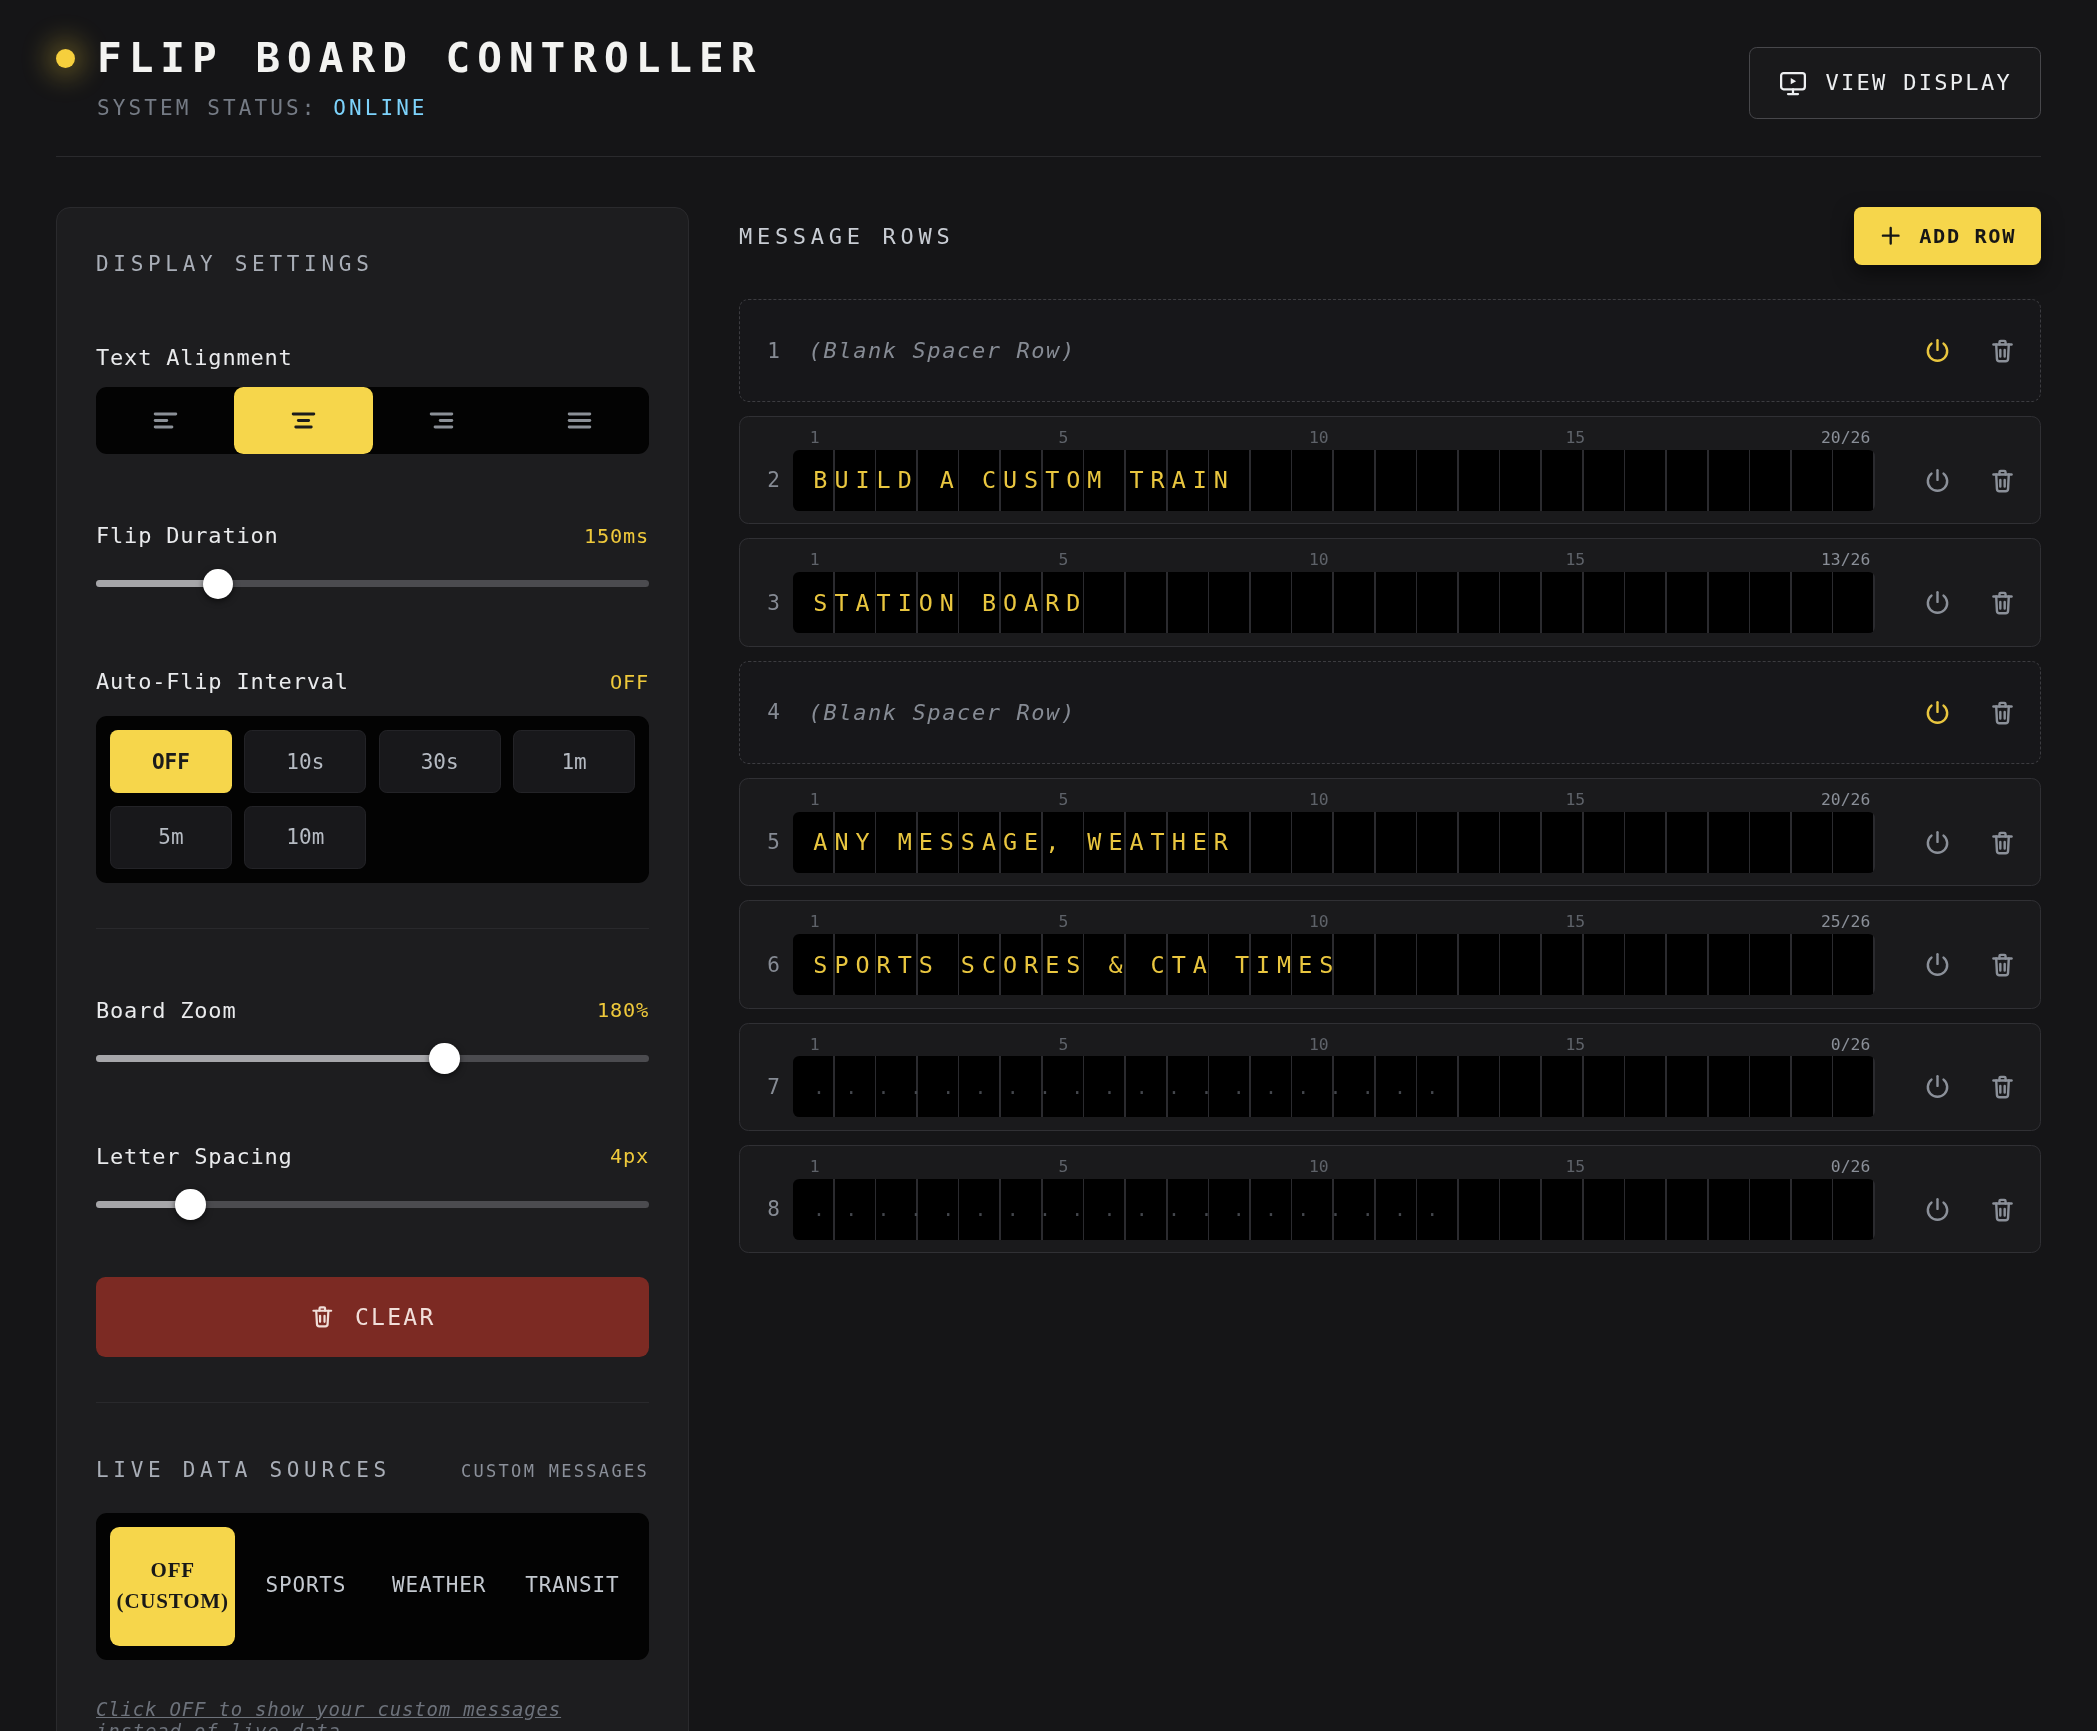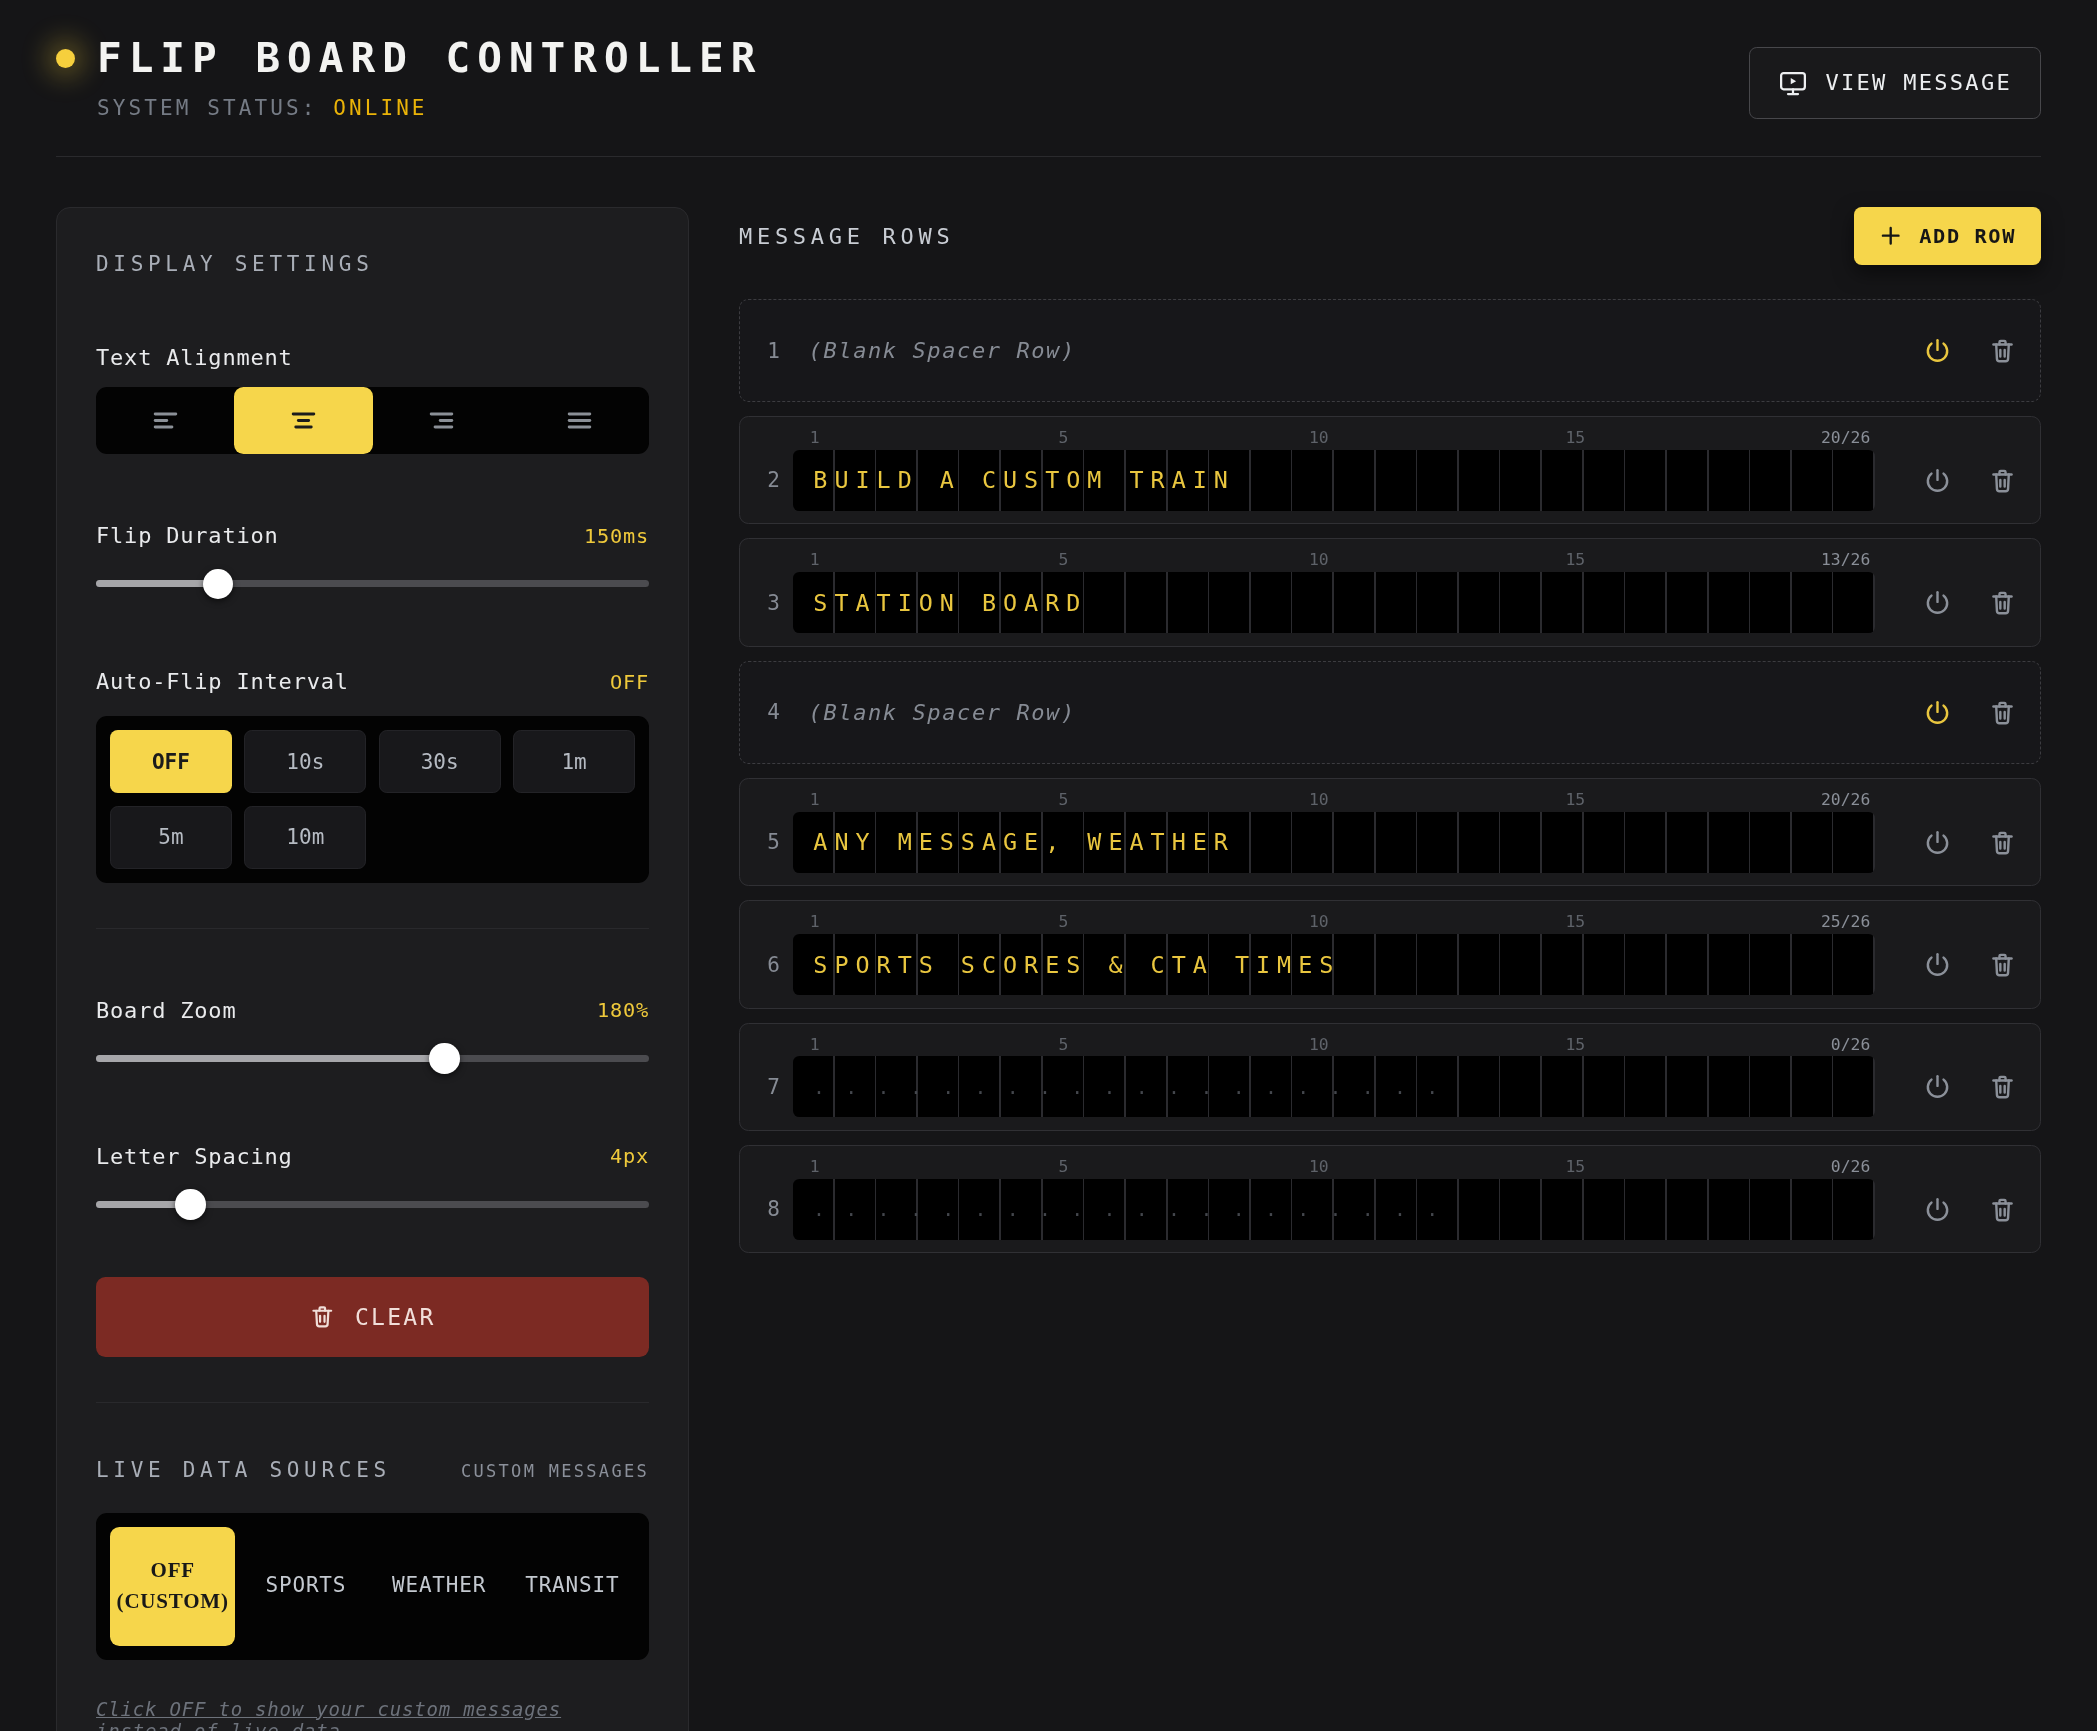--- a/index.html
+++ b/index.html
@@ -11,21 +11,21 @@
   *{box-sizing:border-box;}
   button{font-family:inherit;border:none;background:none;cursor:pointer;padding:0;}
 
   
   .header{display:flex;justify-content:space-between;align-items:flex-start;}
   .brand-row{display:flex;align-items:center;gap:22px;}
   .dot{width:19px;height:19px;border-radius:50%;background:#f6cf3d;
        box-shadow:0 0 26.6px 9.4px rgba(246,207,61,.30);}
   .app-title{font-size:41px;font-weight:700;letter-spacing:7px;color:#f3f3f1;margin:0;white-space:nowrap;}
   .status{margin:14px 0 0 41px;font-size:21px;letter-spacing:3.1px;color:#757b85;}
-  .status .value{color:#eab308;}
+  .status .value{color:#7dd3fc;}
   .view-btn{display:flex;align-items:center;gap:17px;margin-top:12.5px;
     padding:20.3px 28px;border:1.6px solid #47474b;border-radius:7.8px;background:#19191b;
     color:#edeff1;font-size:22px;letter-spacing:2.3px;white-space:nowrap;}
   .view-btn svg{width:30px;height:30px;}
 
   .top-divider{border:none;border-top:1.6px solid #2a2a2d;margin:36px 0 0 0;}
 
   
   .main{display:flex;gap:50px;margin-top:50px;align-items:flex-start;}
 
@@ -127,21 +127,21 @@
   </div>
   <button class="view-btn">
     <span style="display:flex;">
       <svg viewBox="0 0 24 24" fill="none" stroke="currentColor" stroke-width="1.8" stroke-linecap="round" stroke-linejoin="round">
         <rect x="2.5" y="4" width="19" height="13" rx="2"></rect>
         <path d="M10.2 8l4.3 2.5-4.3 2.5z" fill="currentColor" stroke="none"></path>
         <path d="M12 17v3.2"></path>
           <path d="M8 20.8h8"></path>
       </svg>
     </span>
-    <span>VIEW MESSAGE</span>
+    <span>VIEW DISPLAY</span>
   </button>
 </div>
 
 <hr class="top-divider">
 
 <div class="main">
 
   <aside class="panel">
     <div class="panel-title">DISPLAY SETTINGS</div>
 

